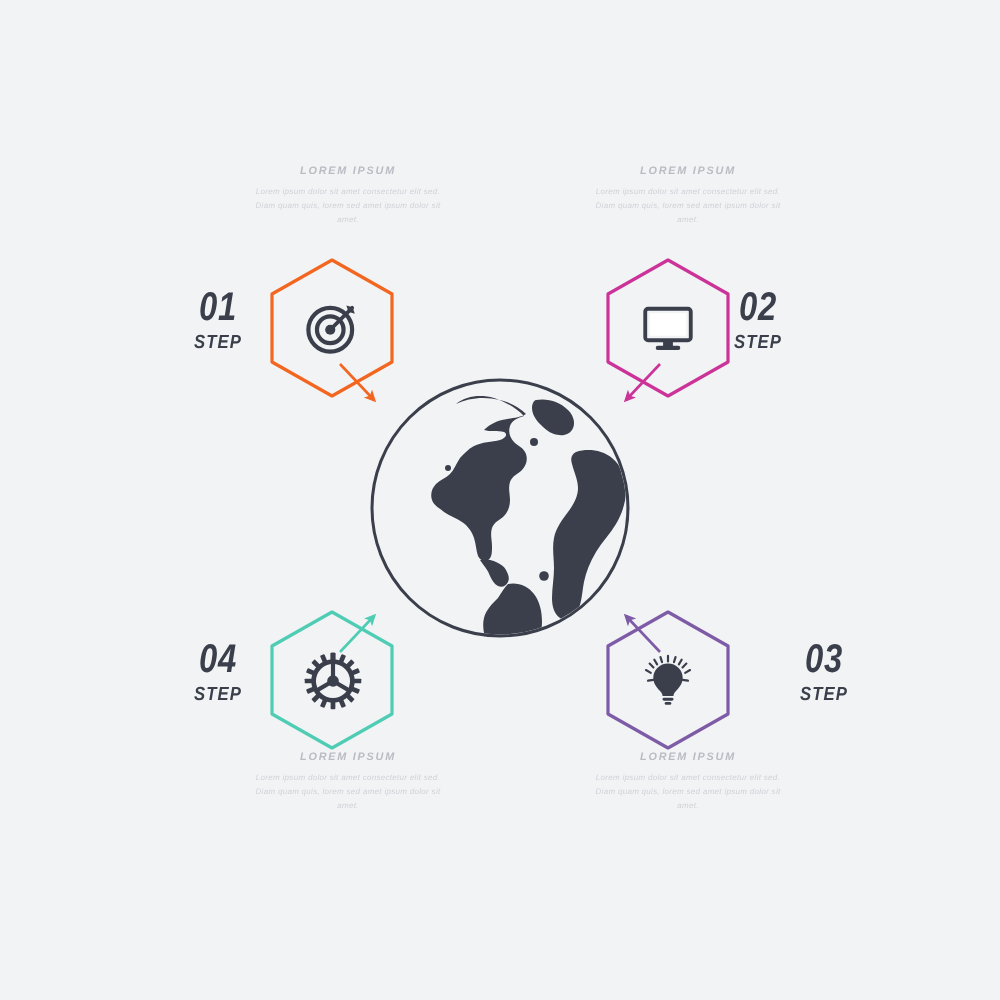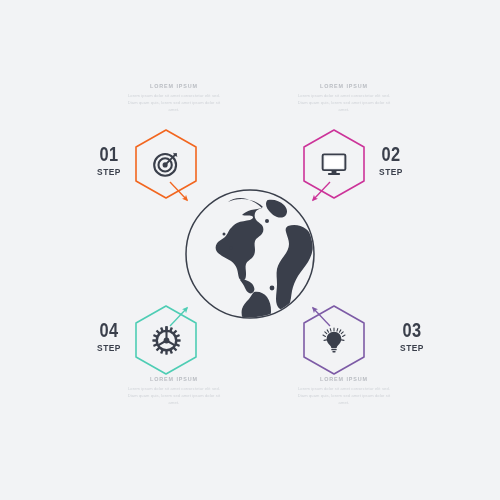--- a/index.html
+++ b/index.html
@@ -2,21 +2,21 @@
 <html><head>
 <meta charset="utf-8">
 <style>
   html,body{margin:0;padding:0;}
   body{
     width:500px;height:500px;
     background:#f2f3f5;
     font-family:"Liberation Sans", sans-serif;
     overflow:hidden;
   }
-  .stage{position:relative;width:500px;height:500px;}
+  .stage{position:relative;width:500px;height:500px;font-style:italic;}
 
   
   .textblock{position:absolute;width:100px;text-align:center;}
   .tb-title{
     font-size:5.4px;letter-spacing:.9px;font-weight:700;
     color:#b9bcc2;margin:0 0 3px 0;line-height:1;
   }
   .tb-body{
     font-size:4px;line-height:1.75;color:#cfd2d7;margin:0;
     letter-spacing:.15px;
@@ -33,21 +33,21 @@
     letter-spacing:.5px;
     font-family:"Liberation Sans Narrow","Liberation Sans",sans-serif;
     transform:scaleX(.82);
   }
   .step-word{
     font-size:9.5px;font-weight:700;letter-spacing:.6px;
     margin-top:3px;line-height:1;
     transform:scaleX(.88);
   }
   .sl-01{left:86px;top:144px;}
-  .sl-02{left:368px;top:144px;}
+  .sl-02{left:356px;top:144px;}
   .sl-03{left:389px;top:320px;}
   .sl-04{left:86px;top:320px;}
 
   
   .hex{position:absolute;width:72px;height:72px;}
   .hex svg{display:block;overflow:visible;}
   .hex-01{left:130px;top:128px;}
   .hex-02{left:298px;top:128px;}
   .hex-03{left:298px;top:304px;}
   .hex-04{left:130px;top:304px;}

